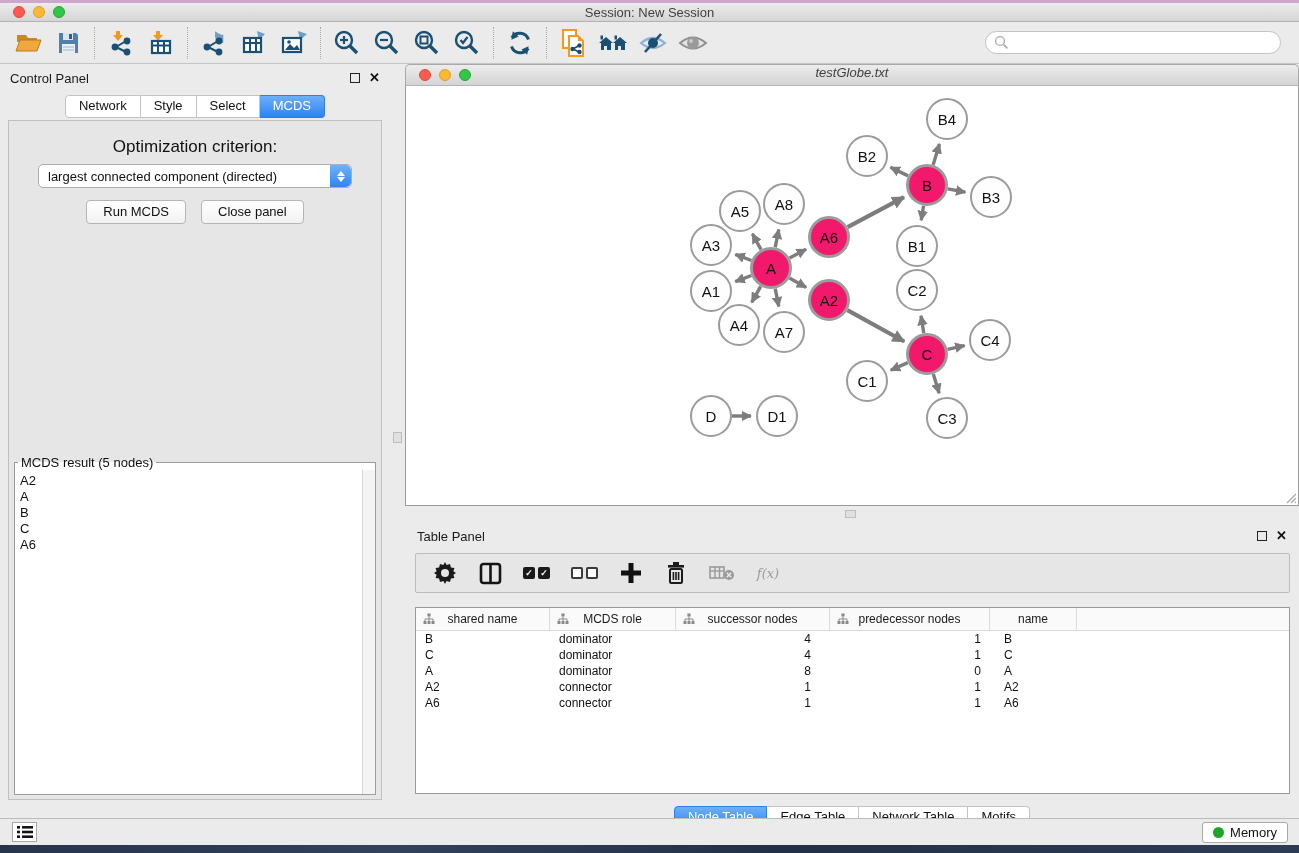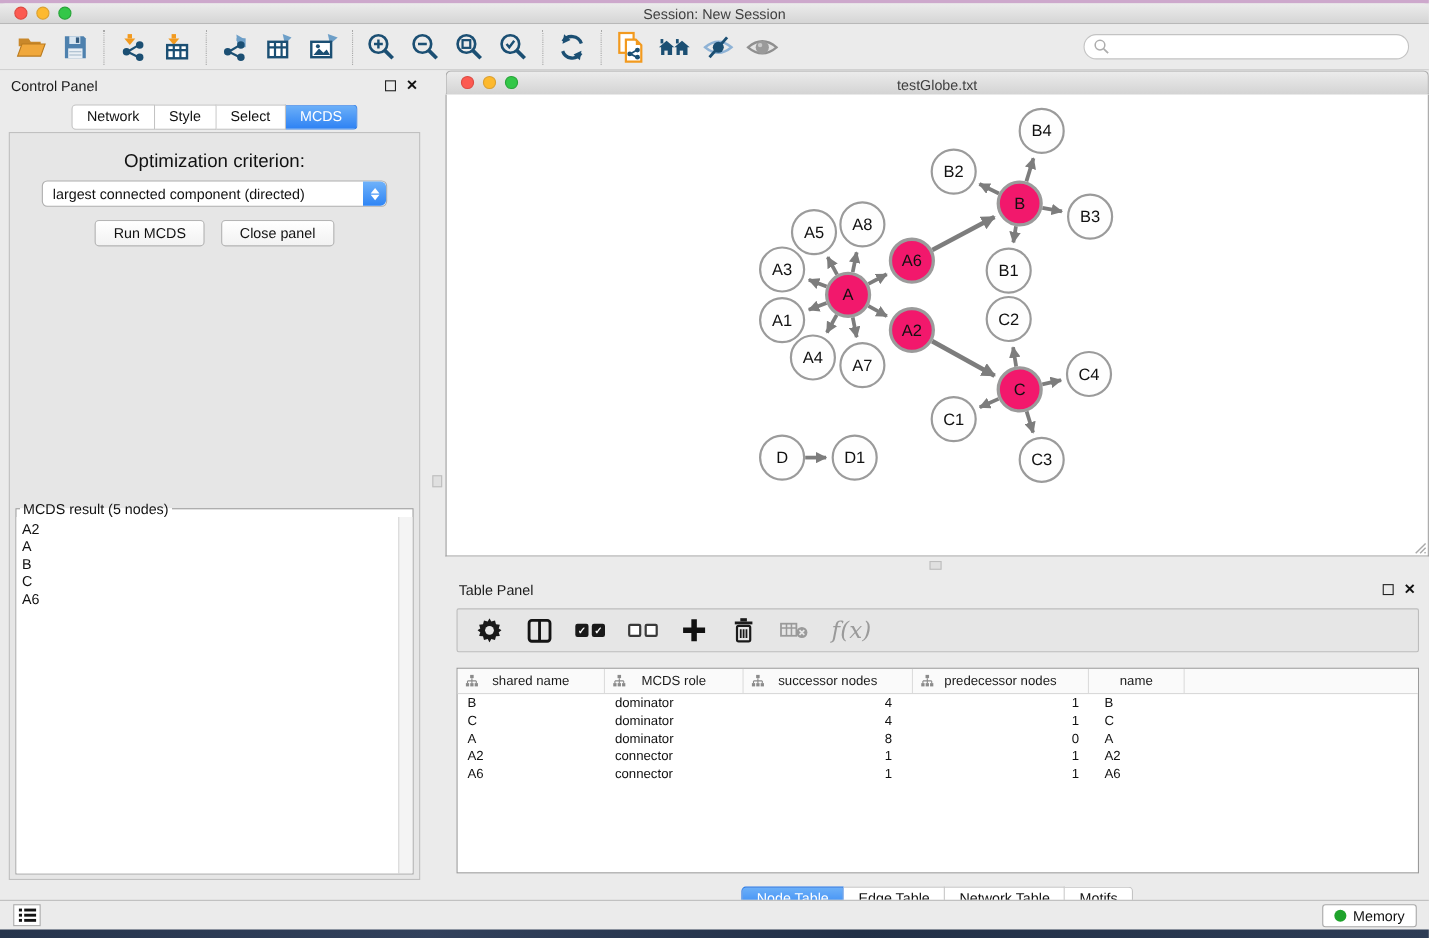--- a/index.html
+++ b/index.html
@@ -75,22 +75,22 @@
       border-left:1px solid #d6d6d6; }
 
   
   .v-divider { position:absolute; left:390px; top:0; width:15px; height:754px; background:#ebebeb; }
   .v-grip { position:absolute; left:3px; top:368px; width:9px; height:11px; background:#e0e0e0;
       border:1px solid #bdbdbd; }
 
   
   .net-window { position:absolute; left:405px; top:0; width:894px; height:442px; }
   .net-titlebar { height:22px; background:linear-gradient(#ececec,#d4d4d4); border:1px solid #a9a9a9;
-      border-bottom:1px solid #b3b3b3; border-radius:5px 5px 0 0; display:flex; align-items:flex-end;
-      justify-content:center; position:relative; }
+      border-bottom:1px solid #b3b3b3; border-radius:5px 5px 0 0; display:flex; align-items:flex-start;
+      justify-content:center; position:relative;font-style:italic; }
   .net-title { font-size:13px; color:#3f3f3f; }
   .net-canvas { position:relative; width:894px; height:420px; background:#fff;
       border:1px solid #9a9a9a; border-top:none; overflow:hidden; }
   .net-canvas svg.edges { position:absolute; left:0; top:0; }
   .node { position:absolute; width:42px; height:42px; border-radius:50%; background:#fefefe;
       border:2.5px solid #9b9b9b; display:flex; align-items:center; justify-content:center;
       font-size:15px; color:#111; }
   .node.selected { border-width:3px; }
   .resize-grip { position:absolute; right:1px; bottom:1px; width:13px; height:13px; }
 
@@ -103,21 +103,21 @@
   .table-panel { position:absolute; left:405px; top:458px; width:894px; height:296px; background:#ebebeb; }
   .tp-header { height:28px; display:flex; align-items:center; padding:0 12px; }
   .tp-title { font-size:13px; color:#1a1a1a; }
   .tp-toolbar { margin:3px 9px 0 10px; height:40px; background:#e6e6e6; border:1px solid #bdbdbd;
       border-radius:2px; display:flex; align-items:center; gap:21px; padding-left:17px; }
   .tpi { display:flex; align-items:center; justify-content:center; min-width:24px; height:26px; }
   .cb { width:12px; height:12px; border-radius:2px; display:inline-flex; align-items:center; justify-content:center; }
   .cb.checked { background:#1a1a1a; color:#fff; font-size:9px; font-weight:bold; }
   .cb.empty { border:2px solid #3a3a3a; background:#fff; }
   .cb + .cb { margin-left:3px; }
-  .fx-label { font-family:"DejaVu Serif", serif; font-style:italic; font-size:21px; color:#9a9a9a; }
+  .fx-label { font-family:"DejaVu Serif", serif; font-style:italic; font-size:13px; color:#9a9a9a; }
 
   .data-table { margin:14px 9px 0 10px; height:187px; background:#fff; border:1px solid #9a9a9a;
       overflow:hidden; }
   .dt-headrow { display:flex; height:23px; background:#fafafa; border-bottom:1px solid #d9d9d9; }
   .dt-th { position:relative; display:flex; align-items:center; justify-content:center;
       font-size:12px; color:#1a1a1a; border-right:1px solid #dcdcdc; flex:none; }
   .dt-th svg { position:absolute; left:7px; top:5px; }
   .dt-row { display:flex; height:16px; align-items:center; }
   .dt-cell { font-size:12px; color:#111; flex:none; white-space:nowrap; overflow:hidden; }
   .dt-cell.al { text-align:left; padding-left:9px; }

